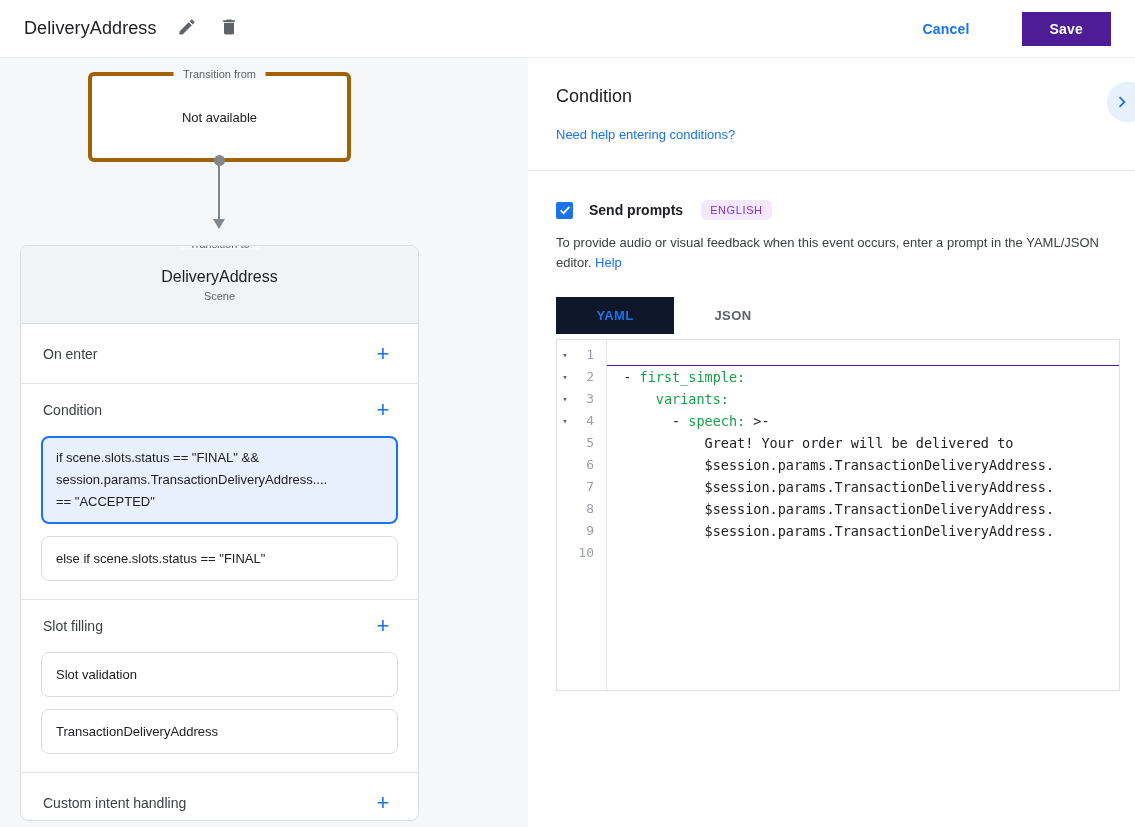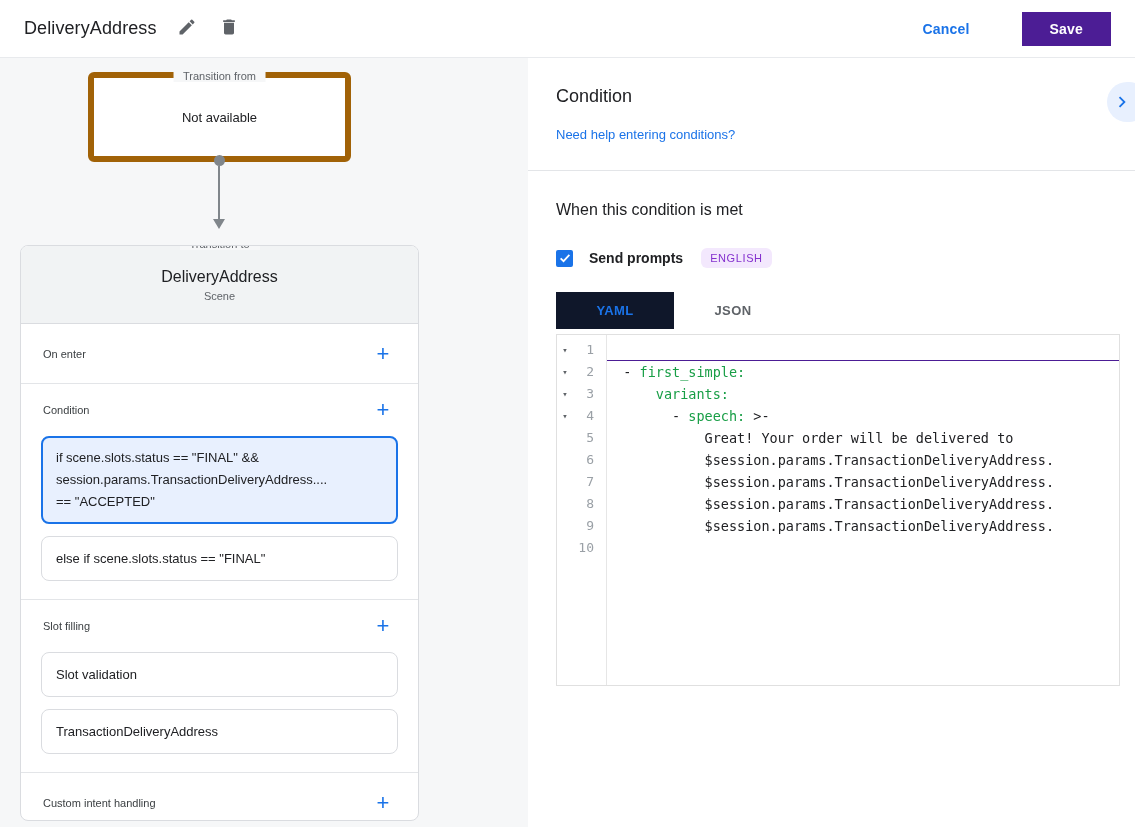--- a/index.html
+++ b/index.html
@@ -16,42 +16,42 @@
   .icon-btn svg { width:20px; height:20px; fill:#5f6368; }
   .topbar-spacer { flex:1; }
   .cancel-btn { color:#1a73e8; font-size:14px; font-weight:600; background:none; border:none;
                 cursor:pointer; margin-right:52px; letter-spacing:.2px; }
   .save-btn { background:#4c1d95; color:#fff; font-size:14px; font-weight:600; border:none;
               border-radius:0; padding:9px 28px; cursor:pointer; letter-spacing:.2px; }
 
   
   .left-panel { position:absolute; left:0; top:58px; width:528px; height:769px;
                 background:#f6f7f8; overflow:hidden; }
-  .legend-box { position:absolute; border:6px solid #a16207; border-radius:6px; background:#fff; }
+  .legend-box { position:absolute; border:4px solid #a16207; border-radius:6px; background:#fff; }
   .legend { position:absolute; top:-8px; left:50%; transform:translateX(-50%); background:#f6f7f8;
             padding:0 10px; font-size:11px; color:#5f6368; white-space:nowrap; }
   .from-box { left:88px; top:14px; width:263px; height:90px; }
   .from-value { display:flex; align-items:center; justify-content:center; height:100%;
                 font-size:13px; color:#202124; }
 
   .connector { position:absolute; left:208px; top:97px; width:22px; height:120px; }
   .connector .dot { width:11px; height:11px; border-radius:50%; background:#80868b; margin:0 auto; }
   .connector .line { width:2px; height:53px; background:#80868b; margin:0 auto; }
   .connector .arrowhead { width:0; height:0; margin:0 auto; border-left:6px solid transparent;
                 border-right:6px solid transparent; border-top:10px solid #80868b; }
 
   .scene-card { position:absolute; left:20px; top:187px; width:399px; height:576px;
                 background:#fff; border:1px solid #dadce0; border-radius:8px; overflow:hidden; }
   .scene-header { background:#f1f3f4; border-bottom:1px solid #dadce0; height:78px;
                   display:flex; flex-direction:column; align-items:center; justify-content:center; gap:4px; }
   .scene-title { font-size:16px; color:#202124; }
   .scene-subtitle { font-size:11px; color:#5f6368; }
   .row-section { display:flex; align-items:center; justify-content:space-between;
                  height:60px; padding:0 22px; border-bottom:1px solid #e3e5e8; }
-  .row-label { font-size:11px; color:#3c4043; }
+  .row-label { font-size:14px; color:#3c4043; }
   .plus-btn { color:#1a73e8; font-size:22px; font-weight:400; background:none; border:none;
               cursor:pointer; width:26px; height:26px; line-height:22px; }
   .sub-section { padding:0 20px 18px 20px; border-bottom:1px solid #e3e5e8; }
   .sub-header { display:flex; align-items:center; justify-content:space-between; height:52px; padding:0 2px; }
   .cond-card { border:2px solid #1a73e8; background:#e8f0fe; border-radius:8px;
                padding:9px 13px; font-size:13px; line-height:22px; color:#202124; cursor:pointer; }
   .cond-card div { white-space:nowrap; overflow:hidden; }
   .plain-card { border:1px solid #dadce0; background:#fff; border-radius:8px; margin-top:12px;
                 padding:14px 14px; font-size:13px; color:#202124; cursor:pointer; white-space:nowrap; overflow:hidden; }
   .plain-card.first { margin-top:0; }
@@ -201,35 +201,38 @@
             </svg>
         </span>
       </button>
     </div>
 
 
     <a class="help-link">Need help entering conditions?</a>
 
     <hr class="rp-divider">
 
-    <div class="met-heading">When this condition is met</div>
 
 
     <div class="check-row" style="margin-top:29px;">
       <span class="checkbox checked">
         <span style="display:flex;">
           <svg viewBox="0 0 24 24" width="14" height="14" fill="none" stroke="#fff" stroke-width="3.2">
               <path d="M4.5 12.5l5 5 10-11"></path>
             </svg>
         </span>
       </span>
       <span class="check-label">Send prompts</span>
       <span class="lang-badge">ENGLISH</span>
     </div>
 
+    <div class="rp-desc">
+      <span>To provide audio or visual feedback when this event occurs, enter a prompt in the YAML/JSON editor.</span>
+      <a>Help</a>
+    </div>
 
     <div class="tabs">
       <div class="tab active">YAML</div>
       <div class="tab">JSON</div>
     </div>
 
     <div class="editor">
       <div class="gutter-bg"></div>
       <div class="ed-lines" id="editor-lines">
           <div class="ed-row">

